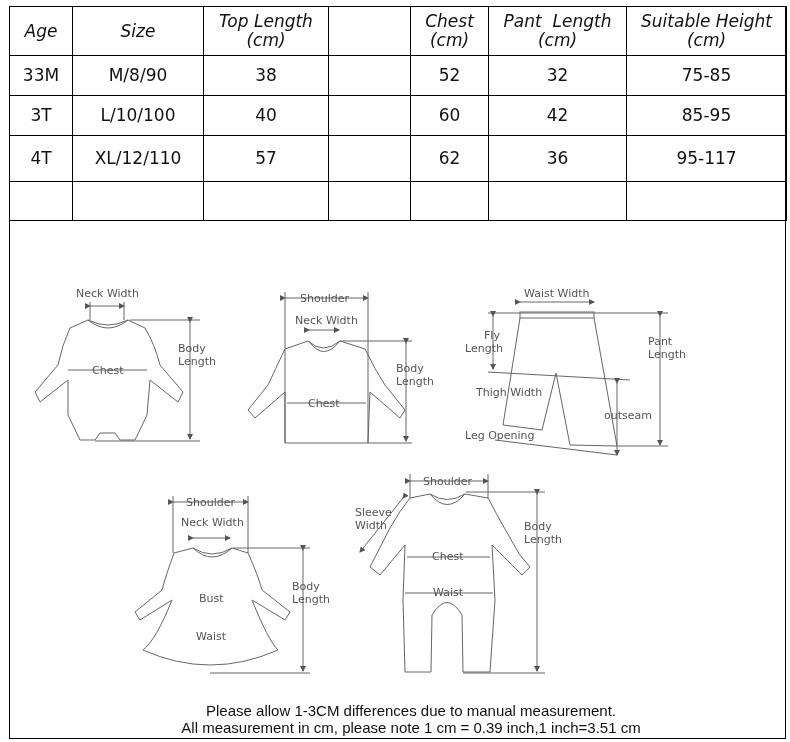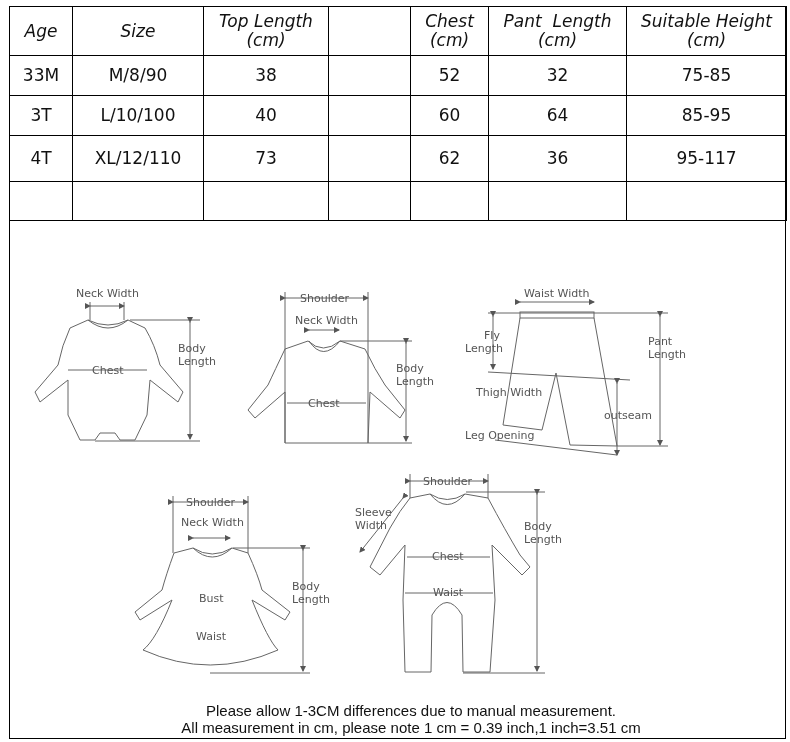--- a/index.html
+++ b/index.html
@@ -47,27 +47,27 @@
     <td>52</td>
     <td>32</td>
     <td>75-85</td>
   </tr>
   <tr class="row">
     <td>3T</td>
     <td>L/10/100</td>
     <td>40</td>
     <td></td>
     <td>60</td>
-    <td>64</td>
+    <td>42</td>
     <td>85-95</td>
   </tr>
   <tr class="row">
     <td style="height:45px">4T</td>
     <td>XL/12/110</td>
-    <td>73</td>
+    <td>57</td>
     <td></td>
     <td>62</td>
     <td>36</td>
     <td>95-117</td>
   </tr>
   <tr class="row empty">
     <td></td>
     <td></td>
     <td></td>
     <td></td>

